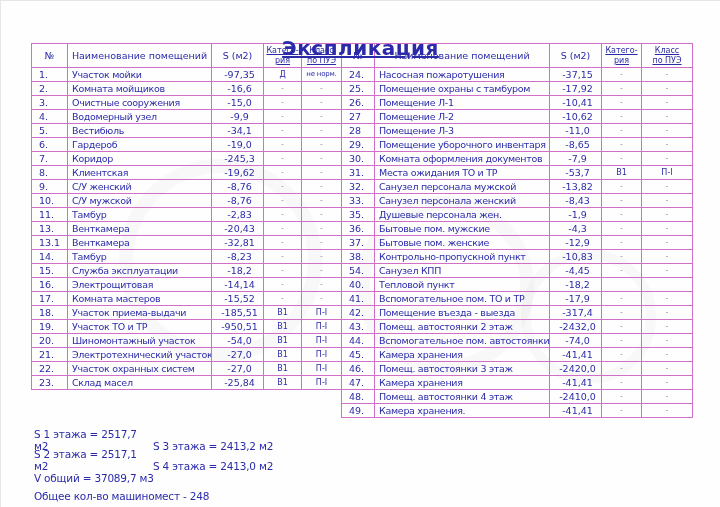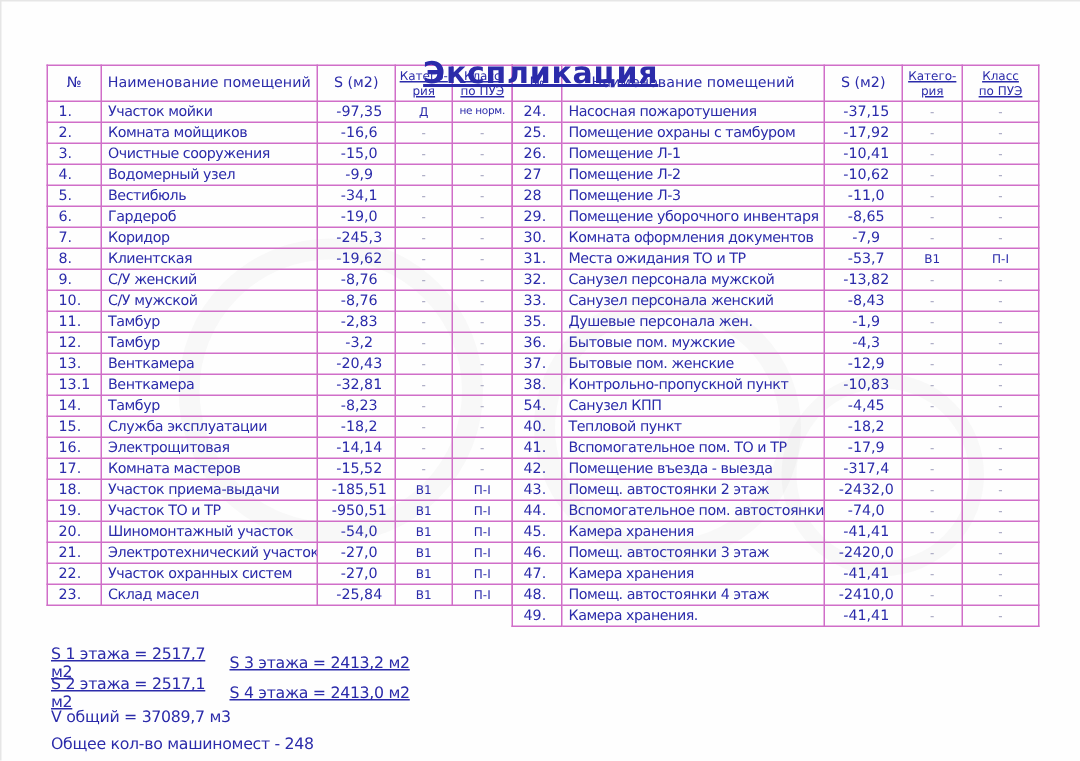--- a/index.html
+++ b/index.html
@@ -32,21 +32,21 @@
   .t th.two{font-size:8px;line-height:1.15;}
   .t th.two span{display:block;text-decoration:underline;}
   td.c0{padding-left:7px;font-size:9.5px;}
   td.c1{padding-left:4px;font-size:9.5px;letter-spacing:-0.3px;}
   td.c2{padding-left:4px;font-size:9.5px;text-align:center;}
   td.c3,td.c4{text-align:center;font-size:8px;padding-left:0;}
   td.dash{color:var(--dash);font-size:8px;}
   td.small{font-size:7px;letter-spacing:-0.2px;}
   .summary{position:absolute;left:33px;top:431px;z-index:1;color:var(--ink);
            font-size:10.5px;letter-spacing:-0.2px;}
-  .summary .srow{display:flex;height:20px;align-items:center;text-decoration:underline;}
+  .summary .srow{display:flex;height:20px;align-items:flex-end;}
   .summary .srow span:first-child{display:inline-block;width:119px;}
   .summary .vline{height:16px;}
   .summary .pline{margin-top:2px;height:16px;}
 </style>
 </head>
 <body>
 
 <div class="page">
   <div class="wm wm1"></div>
   <div class="wm wm2"></div>
@@ -149,27 +149,20 @@
           <td class="c4 dash">-</td>
         </tr>
         <tr>
           <td class="c0">11.</td>
           <td class="c1">Тамбур</td>
           <td class="c2">-2,83</td>
           <td class="c3 dash">-</td>
           <td class="c4 dash">-</td>
         </tr>
         <tr>
-          <td class="c0">12.</td>
-          <td class="c1">Тамбур</td>
-          <td class="c2">-3,2</td>
-          <td class="c3 dash">-</td>
-          <td class="c4 dash">-</td>
-        </tr>
-        <tr>
           <td class="c0">13.</td>
           <td class="c1">Венткамера</td>
           <td class="c2">-20,43</td>
           <td class="c3 dash">-</td>
           <td class="c4 dash">-</td>
         </tr>
         <tr>
           <td class="c0">13.1</td>
           <td class="c1">Венткамера</td>
           <td class="c2">-32,81</td>

